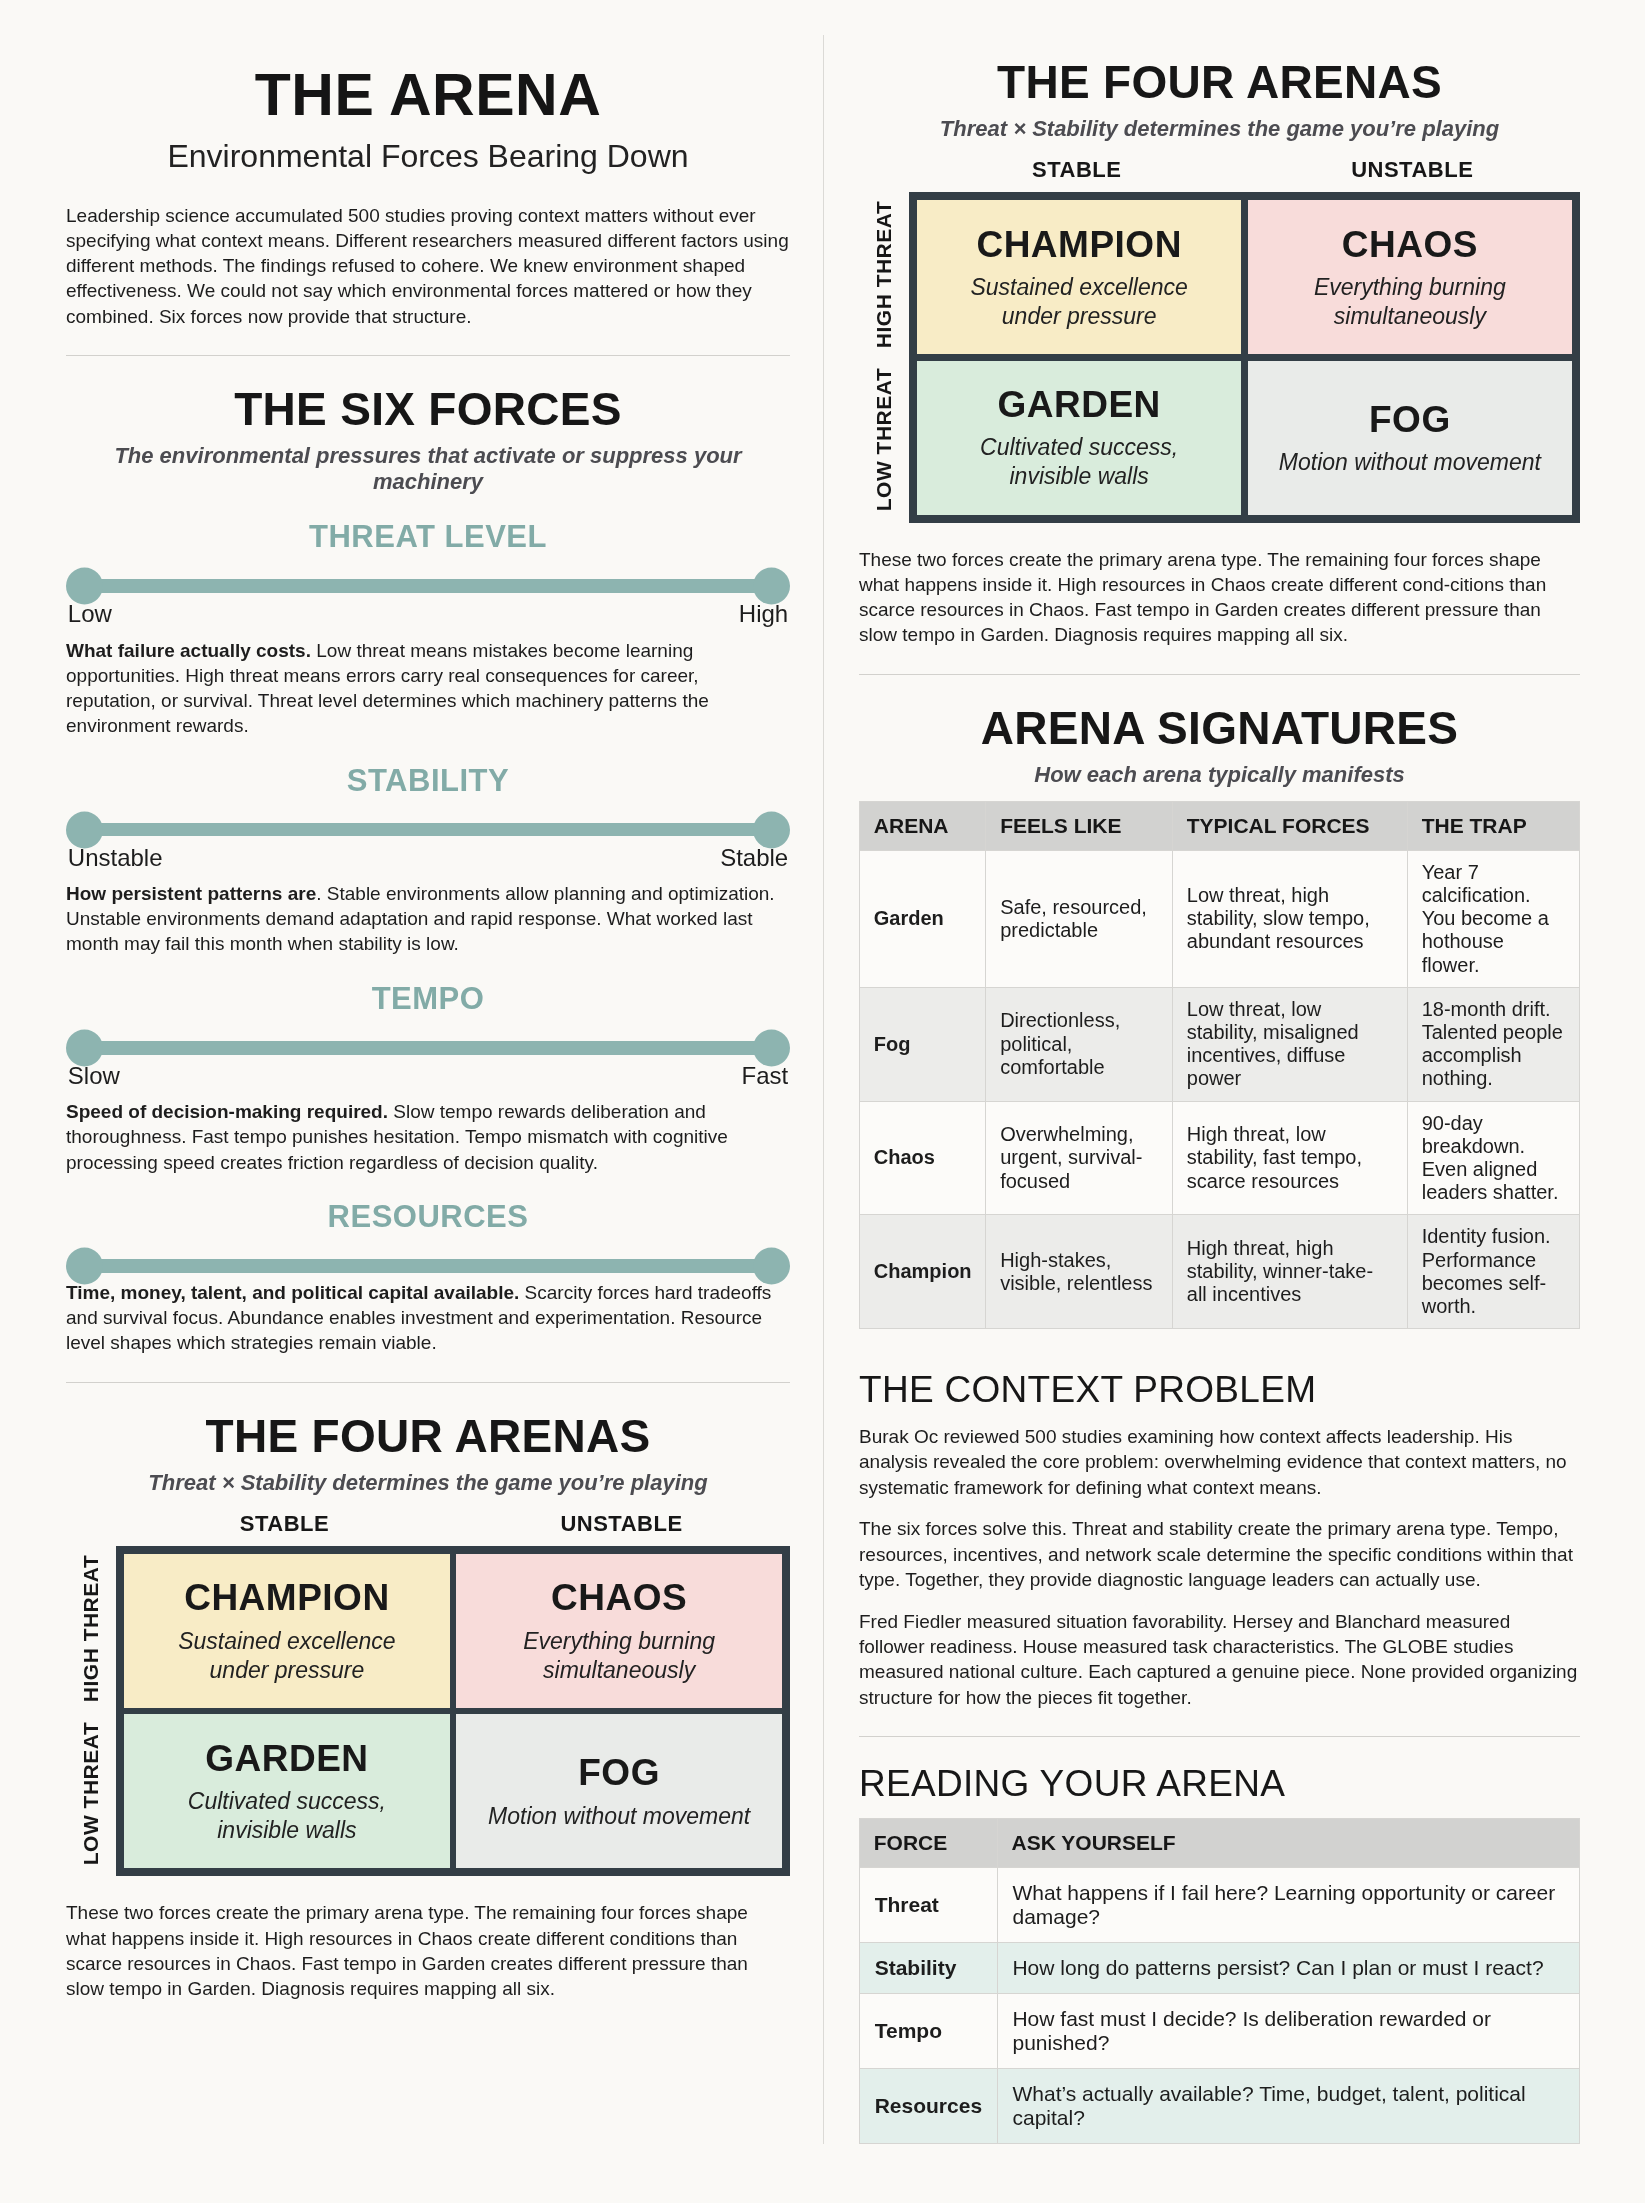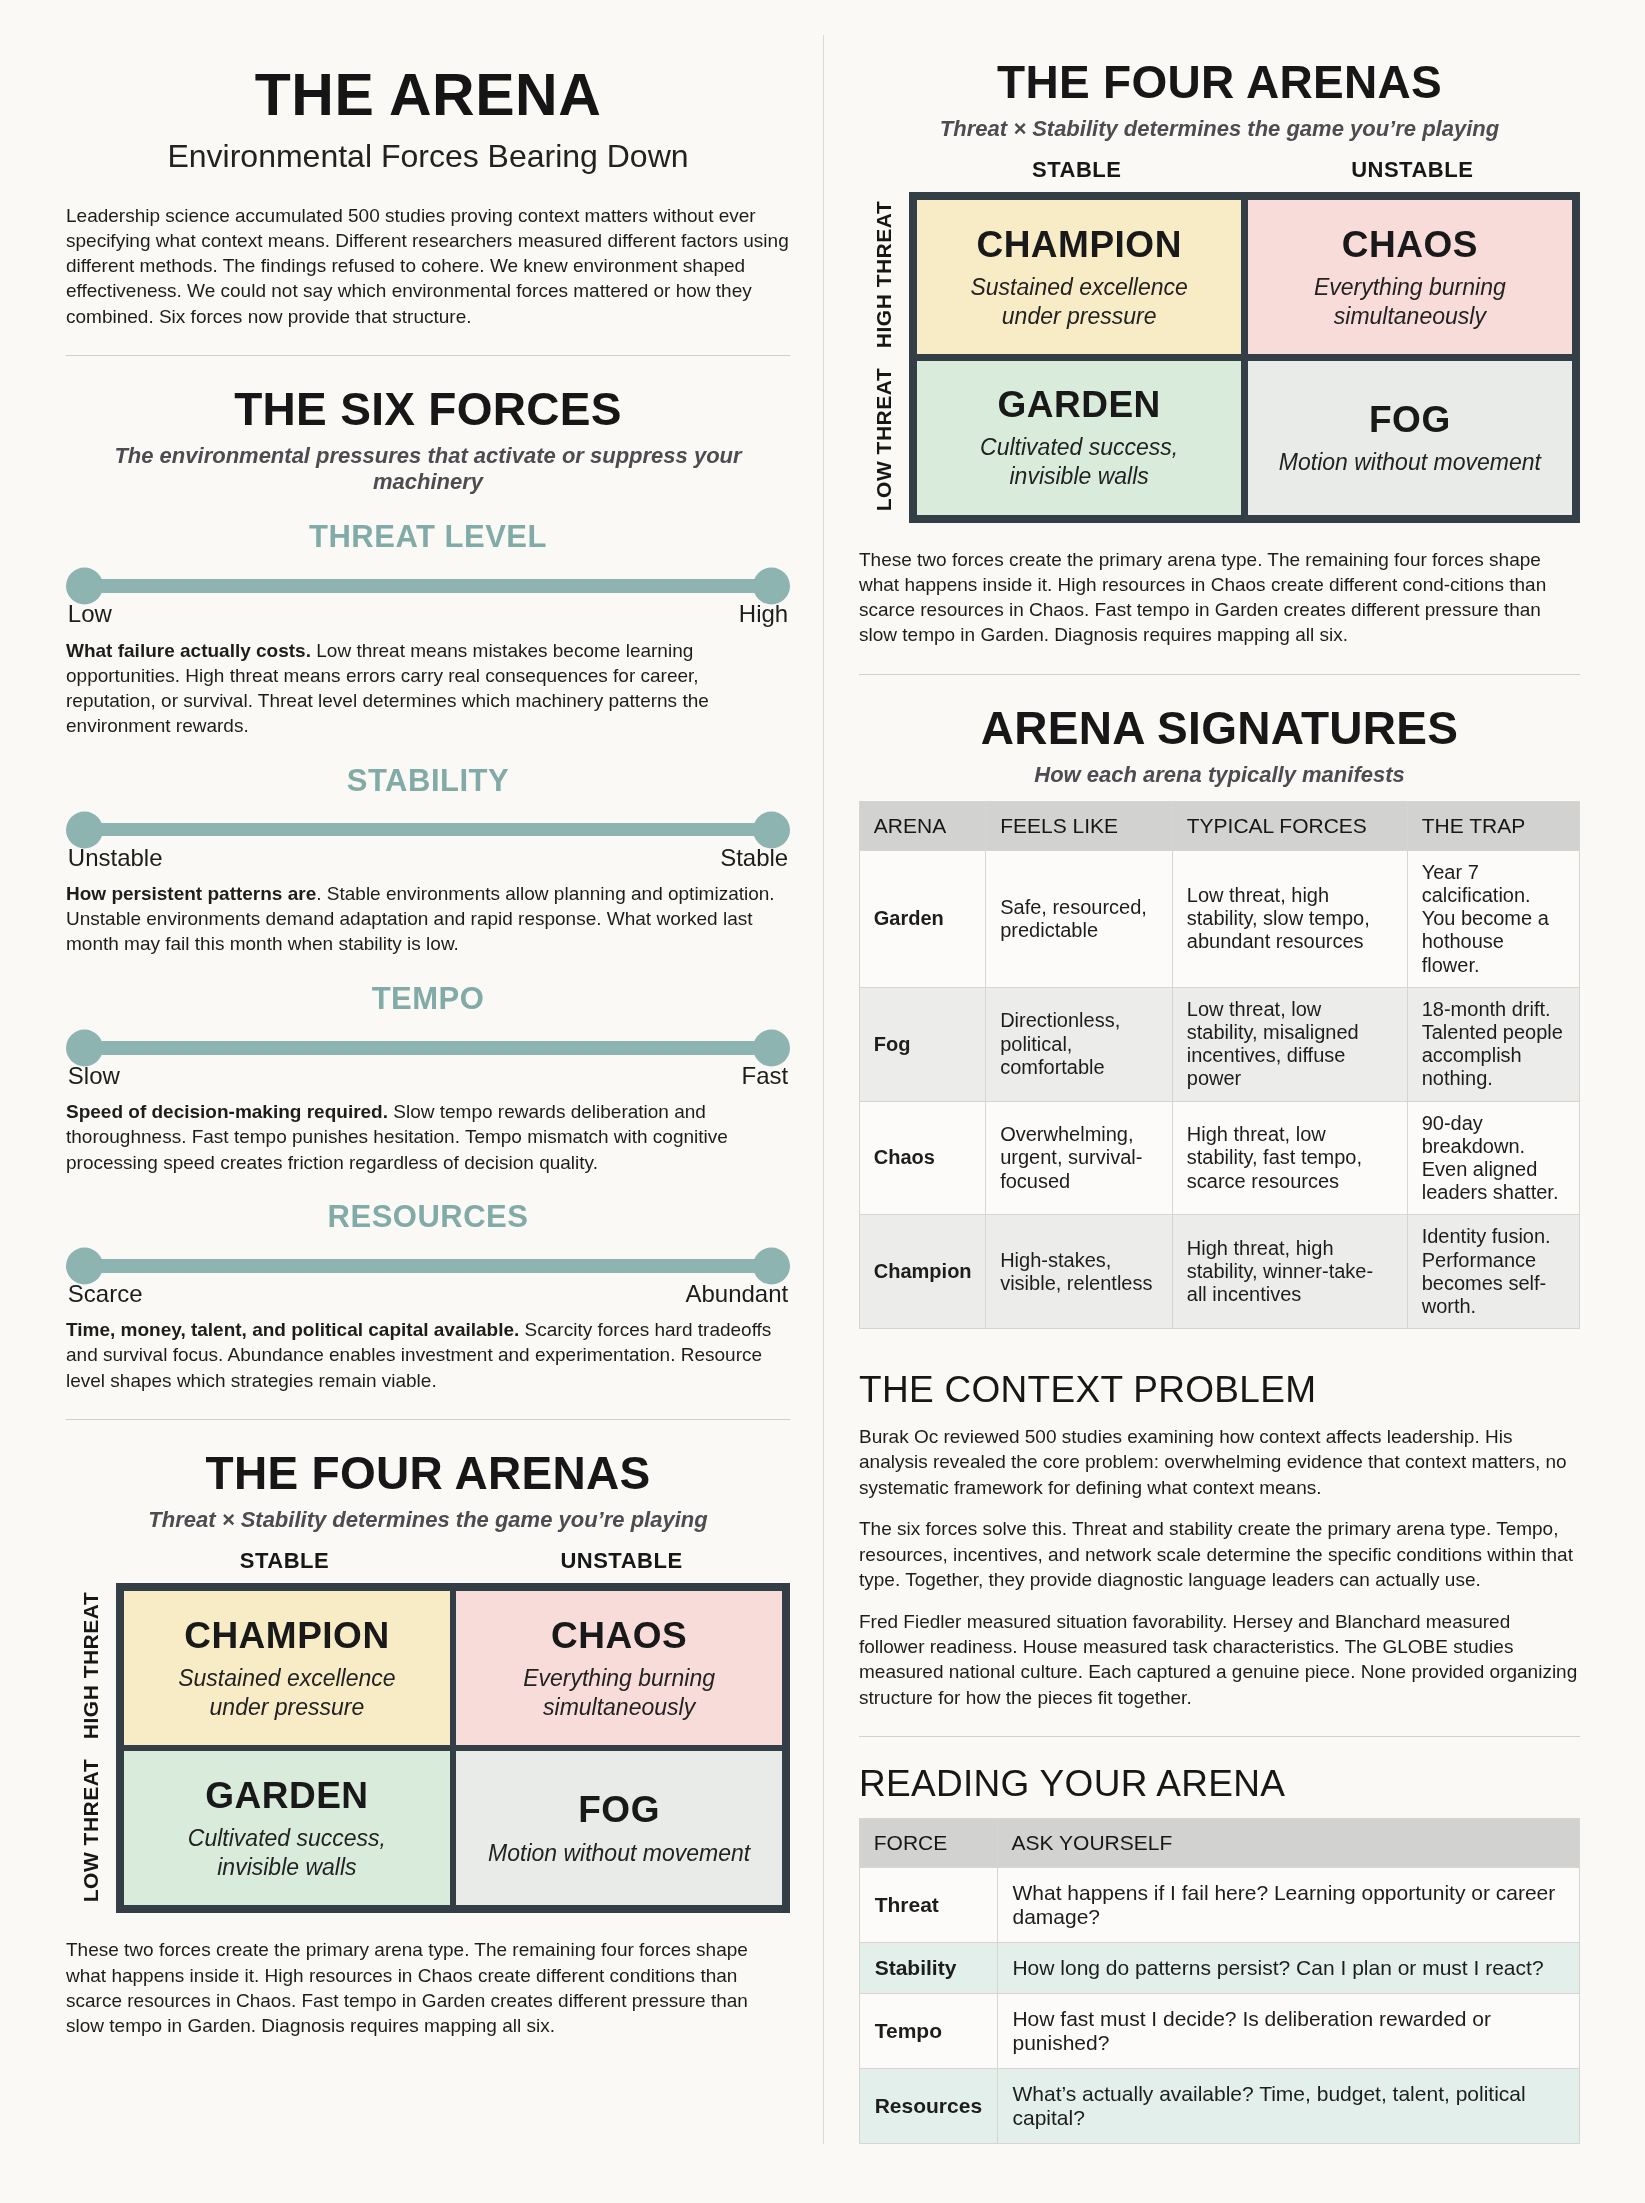--- a/index.html
+++ b/index.html
@@ -50,21 +50,21 @@
     background:#333e46; border:8.3px solid #333e46; gap:6.4px;
   }
   .quad { min-height:154px; display:flex; flex-direction:column; align-items:center; justify-content:center; text-align:center; padding:16.5px 24px; }
   .quad .q-name { font-size:37px; font-weight:800; color:#191919; letter-spacing:0.5px; }
   .quad .q-desc { font-size:23px; font-style:italic; color:#222; margin-top:7.3px; line-height:1.25; }
   .arena-caption { margin-top:24px; }
 
   
   table { border-collapse:collapse; width:100%; margin-top:13px; }
   th, td { border:0.9px solid #d6d5d2; text-align:left; vertical-align:middle; }
-  th { background:#d2d2d0; font-size:21px; font-weight:400; padding:12px 13.8px; color:#171717; }
+  th { background:#d2d2d0; font-size:21px; font-weight:700; padding:12px 13.8px; color:#171717; }
   .sig-table td { font-size:20px; line-height:1.16; padding:10px 13.8px; color:#1d1d1d; }
   .sig-table td.r-head { font-weight:800; }
   .sig-table tr:nth-child(odd)  td { background:#fcfbf9; }
   .sig-table tr:nth-child(even) td { background:#ececea; }
   .read-table td { font-size:21px; padding:13px 14.7px; color:#1d1d1d; }
   .read-table td.r-head { font-weight:800; }
   .read-table tr:nth-child(odd)  td { background:#fcfbf9; }
   .read-table tr:nth-child(even) td { background:#e3efeb; }
 
   .para-gap { margin-top:16.5px; }
@@ -123,24 +123,20 @@
       </div>
       <p class="body-text"><span class="lead">Speed of decision-making required.</span><span> Slow tempo rewards deliberation and thoroughness. Fast tempo punishes hesitation. Tempo mismatch with cognitive processing speed creates friction regardless of decision quality.</span></p>
     </div>
 
     <div class="force">
       <div class="force-name">RESOURCES</div>
       <div class="slider">
         <span class="dot left"></span>
         <span class="dot right"></span>
       </div>
-      <div class="slider-labels">
-        <span>Scarce</span>
-        <span>Abundant</span>
-      </div>
       <p class="body-text"><span class="lead">Time, money, talent, and political capital available.</span><span> Scarcity forces hard tradeoffs and survival focus. Abundance enables investment and experimentation. Resource level shapes which strategies remain viable.</span></p>
     </div>
 
     <hr class="divider">
 
     <div class="sec-title">THE FOUR ARENAS</div>
     <div class="sec-sub">Threat × Stability determines the game you’re playing</div>
 
     <div class="arena-figure">
       <div class="axis-cols">

